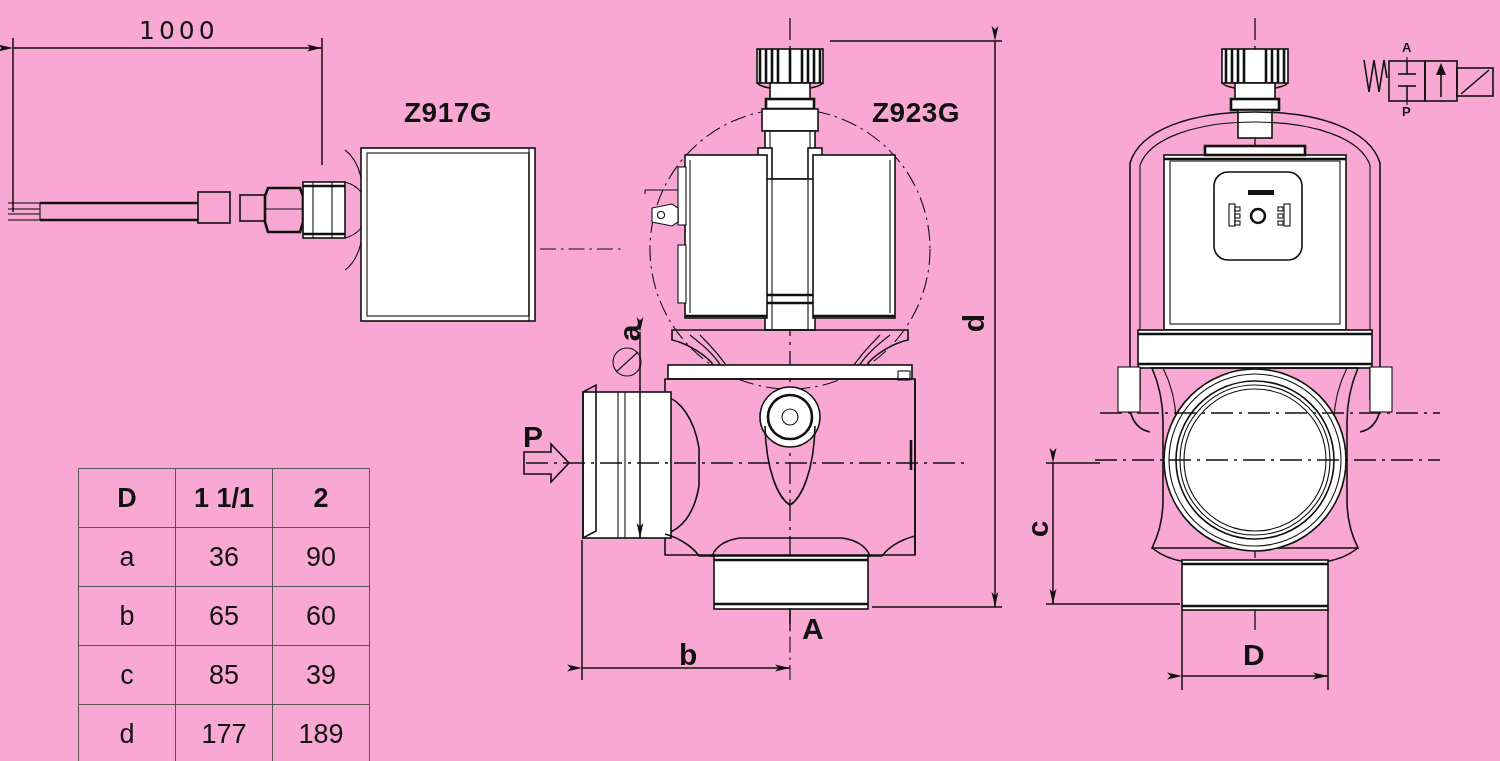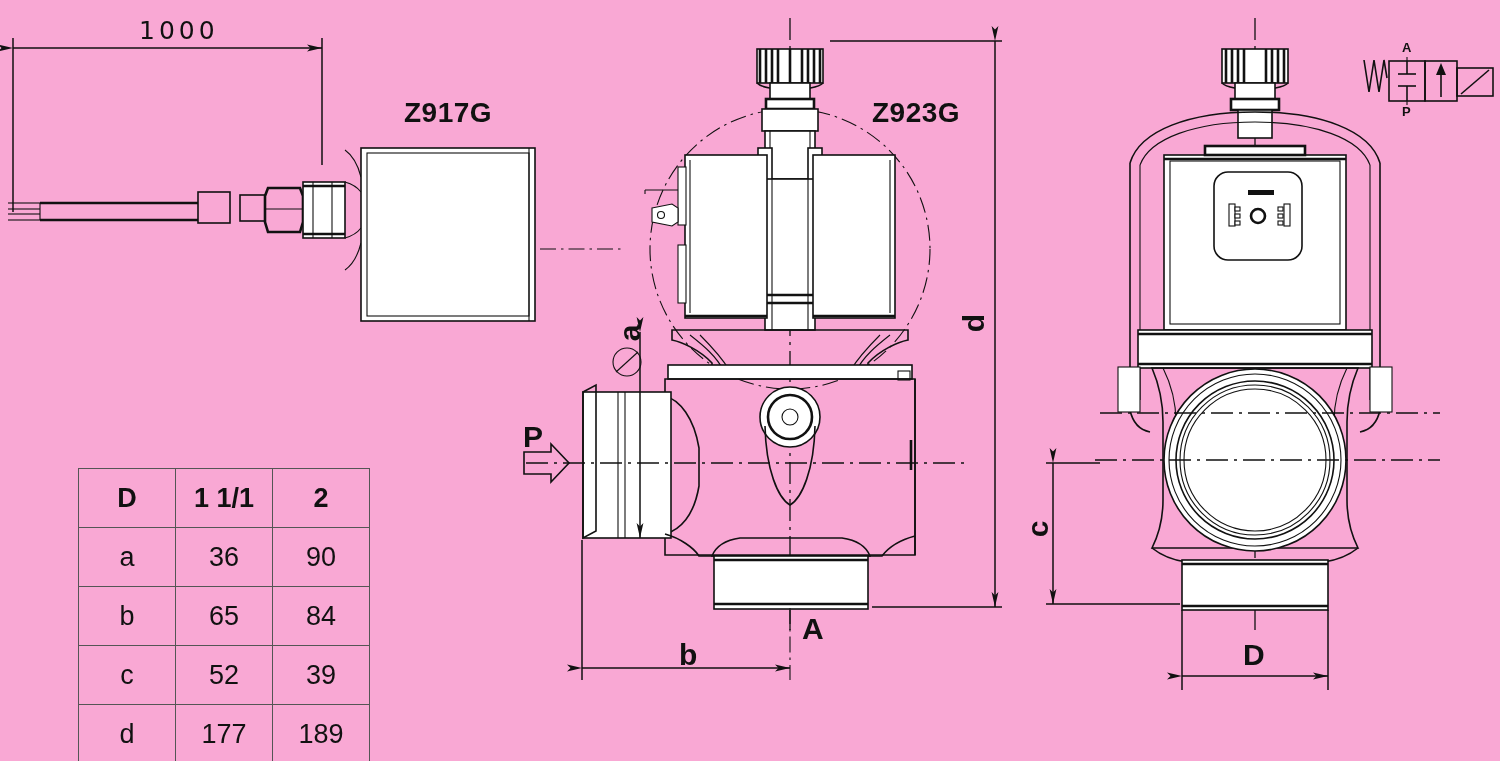--- a/index.html
+++ b/index.html
@@ -441,25 +441,25 @@
     </thead>
     <tbody>
       <tr>
         <td class="rowhdr">a</td>
         <td>36</td>
         <td>90</td>
       </tr>
       <tr>
         <td class="rowhdr">b</td>
         <td>65</td>
-        <td>84</td>
+        <td>60</td>
       </tr>
       <tr>
         <td class="rowhdr">c</td>
-        <td>52</td>
+        <td>85</td>
         <td>39</td>
       </tr>
       <tr>
         <td class="rowhdr">d</td>
         <td>177</td>
         <td>189</td>
       </tr>
     </tbody>
   </table>
 

